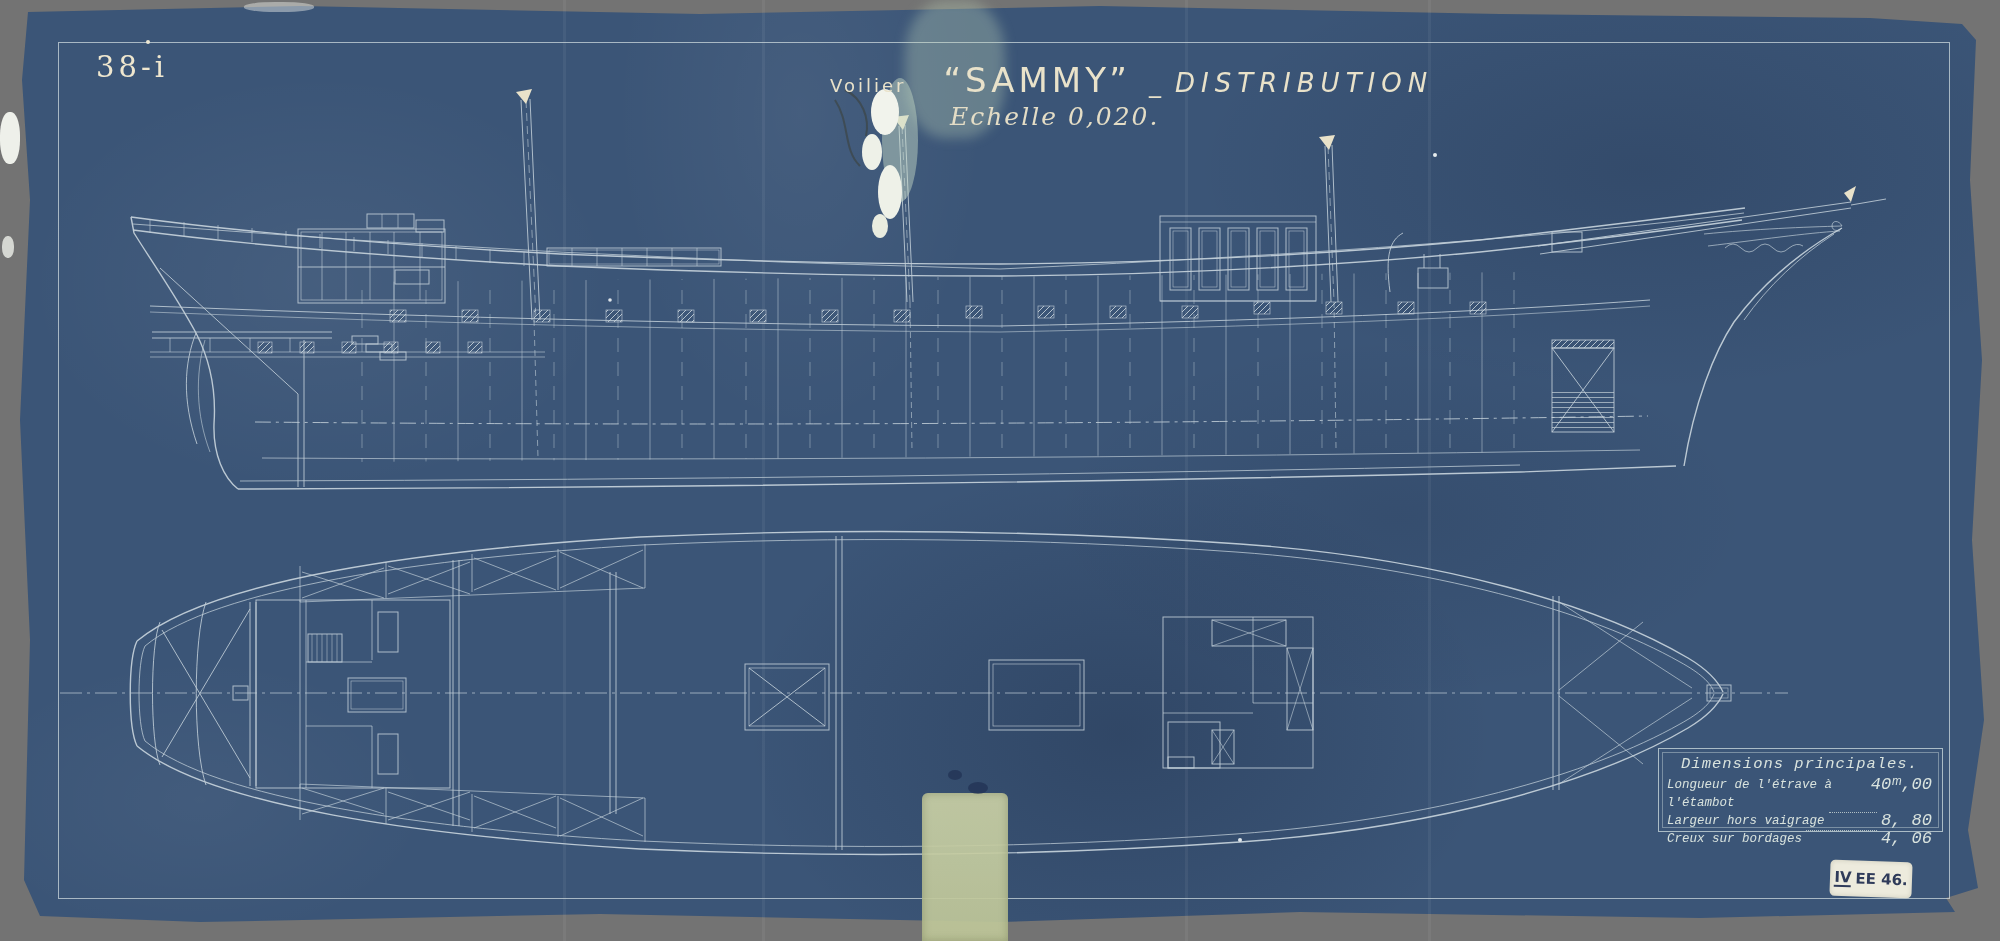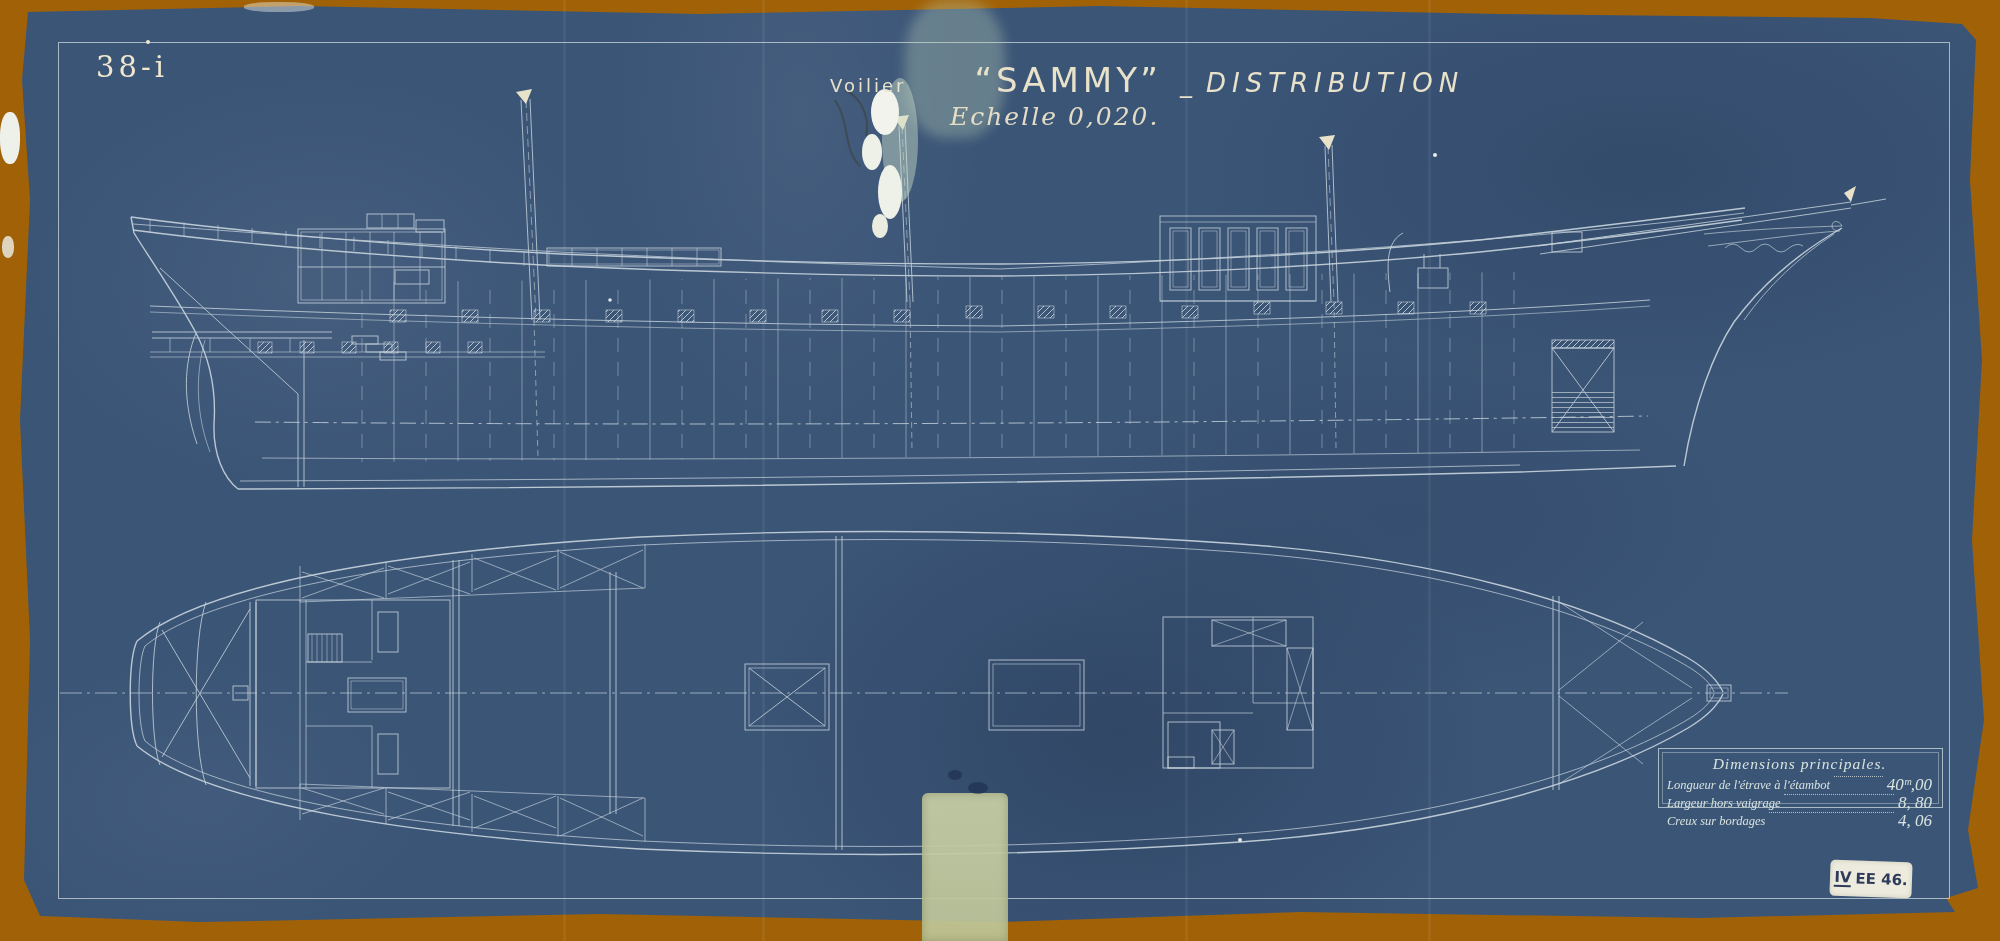--- a/index.html
+++ b/index.html
@@ -1,16 +1,16 @@
 <!DOCTYPE html>
 <html><head>
 <meta charset="utf-8">
 <style>
   html,body{margin:0;padding:0;background:#e9e9e7;}
-  #canvas{position:relative;width:2000px;height:941px;overflow:hidden;background:#a16207;
+  #canvas{position:relative;width:2000px;height:941px;overflow:hidden;background:#737373;
           font-family:"Liberation Sans",sans-serif;}
   
   #paper{position:absolute;left:0;top:0;width:2000px;height:941px;background:#3b5577;
     background-image:
       radial-gradient(ellipse 420px 300px at 16% 30%, rgba(255,255,255,.055), transparent 70%),
       radial-gradient(ellipse 520px 380px at 56% 78%, rgba(6,14,34,.20), transparent 72%),
       radial-gradient(ellipse 640px 320px at 82% 18%, rgba(6,14,34,.14), transparent 70%),
       radial-gradient(ellipse 300px 520px at 40% 12%, rgba(255,255,255,.05), transparent 62%),
       radial-gradient(ellipse 500px 260px at 70% 55%, rgba(6,14,34,.10), transparent 70%),
       radial-gradient(ellipse 360px 220px at 10% 85%, rgba(255,255,255,.04), transparent 65%);
@@ -22,30 +22,30 @@
     filter:drop-shadow(3px 5px 8px rgba(0,0,0,.28));}
   .crease{position:absolute;top:0;height:941px;width:3px;background:rgba(255,255,255,.055);}
   #frame{position:absolute;left:58px;top:42px;width:1890px;height:855px;
          border:1.5px solid rgba(206,217,221,.75);}
   svg{position:absolute;left:0;top:0;}
   #sheet-number{position:absolute;left:96px;top:50px;font-family:"DejaVu Serif",serif;
      font-size:29px;letter-spacing:4px;color:#efe7cf;z-index:6;}
   #title-row{position:absolute;left:830px;top:60px;display:flex;align-items:baseline;z-index:6;
      font-family:"DejaVu Sans",sans-serif;color:#e9e2ca;}
   #title-type{font-size:18px;letter-spacing:3px;}
-  #title-name{font-size:34px;letter-spacing:4px;margin-left:68px;}
+  #title-name{font-size:34px;letter-spacing:4px;margin-left:37px;}
   #title-sep{font-size:24px;margin-left:18px;}
   #title-subject{font-size:26px;letter-spacing:6px;font-style:italic;margin-left:14px;margin-top:8px;}
   #title-scale{position:absolute;left:950px;top:102px;font-family:"DejaVu Serif",serif;
      font-style:italic;font-size:25px;letter-spacing:2px;color:#e4ddc6;z-index:6;}
   
-  #dims{position:absolute;left:1658px;top:748px;width:285px;height:60px;
+  #dims{position:absolute;left:1658px;top:748px;width:285px;height:84px;
      border:1.2px solid rgba(200,214,218,.8);outline:1px solid rgba(200,214,218,.45);
      outline-offset:-5px;padding:6px 10px 4px 8px;box-sizing:border-box;z-index:7;
-     font-family:Liberation Serif, serif;font-style:italic;color:#d9e3de;}
+     font-family:Liberation Mono, monospace;font-style:italic;color:#d9e3de;}
   #dims-title{text-align:center;font-size:15.5px;letter-spacing:1px;margin-bottom:3px;}
   .dim-row{display:flex;align-items:flex-start;font-size:12.5px;line-height:18px;}
   .dim-leader{flex:1;border-bottom:1.5px dotted rgba(217,227,222,.75);margin:0 4px 3px 4px;}
   .dim-value{font-size:17px;}
   
   #stamp{position:absolute;left:1830px;top:861px;width:82px;height:36px;background:#edebdd;
      border-radius:5px;transform:rotate(2deg);z-index:8;display:flex;align-items:center;
      justify-content:center;gap:4px;font-family:"DejaVu Sans",sans-serif;font-weight:700;
      font-size:15px;color:#2f3b5a;box-shadow:inset 0 0 5px rgba(60,60,40,.18);}
   #stamp .roman{border-bottom:2px solid #2f3b5a;line-height:15px;}

